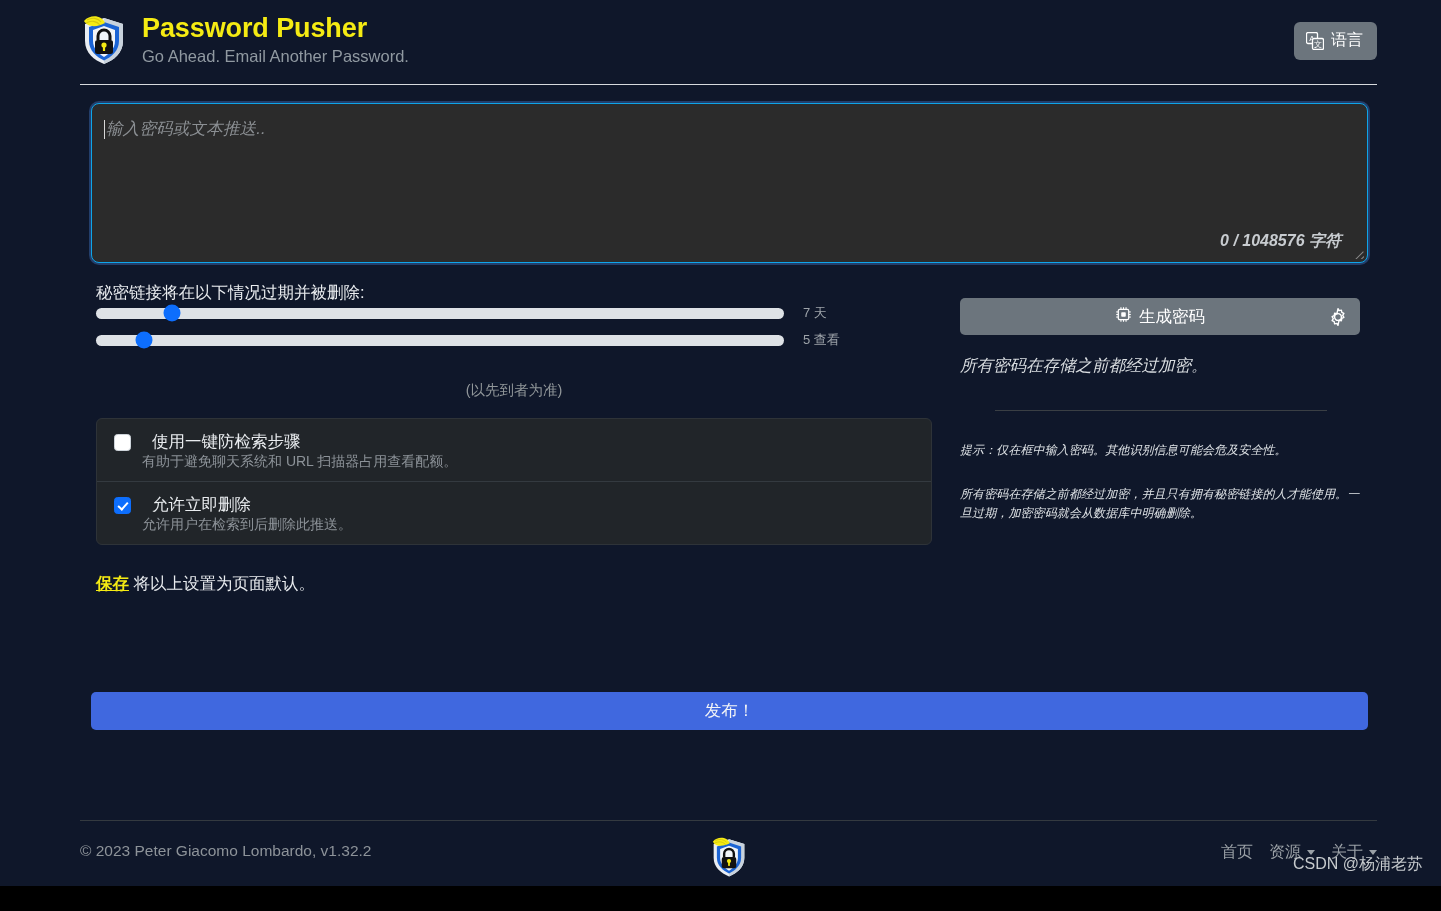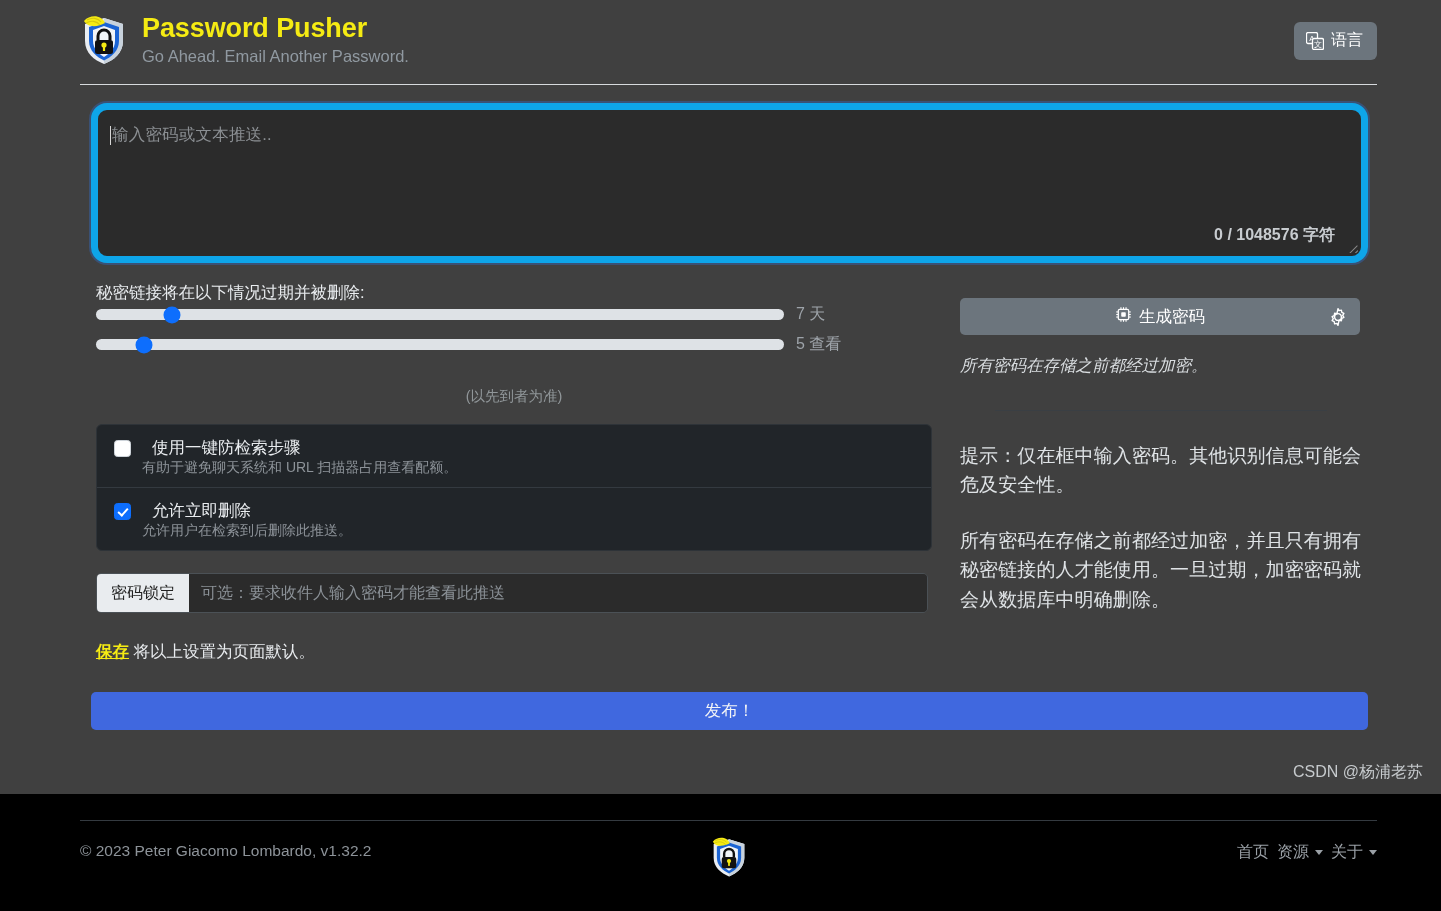--- a/index.html
+++ b/index.html
@@ -6,22 +6,22 @@
   * { box-sizing: border-box; }
   html, body {
     margin: 0; padding: 0;
     background: #000000;
     width: 1441px; height: 911px;
     overflow: hidden;
     font-family: "Liberation Sans", "DejaVu Sans", sans-serif;
   }
   .page {
     position: relative;
-    width: 1441px; height: 794px;
-    background: #404040;
+    width: 1441px; height: 886px;
+    background: #0f172a;
   }
 
   
   .header {
     position: absolute;
     left: 80px; top: 0; width: 1297px; height: 80px;
     display: flex; align-items: center;
   }
   .brand { display: flex; align-items: center; gap: 14px; }
   .logo-wrap { width: 48px; height: 52px; display: block; flex: 0 0 auto; }
@@ -46,24 +46,25 @@
 
   .header-rule {
     position: absolute; left: 80px; top: 84px; width: 1297px;
     height: 1px; background: #d7dadd;
   }
 
   
   .ta-wrap {
     position: absolute; left: 91px; top: 103px;
     width: 1277px; height: 160px;
-    border: 7px solid #0ea5e9;
-    border-radius: 16px;
+    border: 1px solid #0ea5e9;
+    border-radius: 8px;
     background: #2b2b2b;
     box-shadow: 0 0 0 2px rgba(52,95,160,0.55);
+    font-style: italic;
   }
   .ta-placeholder {
     position: absolute; left: 14px; top: 14px;
     font-size: 16.5px; color: #8b8f93;
     letter-spacing: 0.2px;
   }
   .ta-caret {
     position: absolute; left: 12px; top: 16px;
     width: 1px; height: 19px; background: #d7d7d7;
   }
@@ -93,21 +94,21 @@
   }
   .slider-track {
     position: absolute; left: 0; right: 0; height: 11px;
     background: #dee2e6; border-radius: 6px;
   }
   .slider-thumb {
     position: absolute; width: 17px; height: 17px; border-radius: 50%;
     background: #0d6efd; top: 50%; transform: translate(-50%, -50%);
   }
   .slider-val {
-    font-size: 16px; color: #9da3a9; margin-left: 12px; white-space: nowrap;
+    font-size: 13px; color: #9da3a9; margin-left: 19px; white-space: nowrap;
   }
   .whichever {
     text-align: center; font-size: 14.5px; color: #909699;
     margin-top: 32px; width: 836px;
   }
 
   
   .check-card {
     margin-top: 18px; width: 836px;
     background: #212529; border-radius: 6px;
@@ -179,21 +180,21 @@
     width: 20px; height: 20px; cursor: pointer;
   }
   .gen-note {
     margin-top: 18px; font-size: 16.5px; color: #d9dde0;
     font-style: italic; line-height: 1.5;
   }
   .hr-soft {
     margin: 32px 35px 0 35px; height: 1px; background: #3a3f44;
   }
   .tip, .enc {
-    font-size: 19px; color: #dfe3e6; 
+    font-size: 12px; color: #dfe3e6; font-style: italic;
     line-height: 1.55; letter-spacing: 0.1px;
   }
   .tip { margin-top: 30px; }
   .enc { margin-top: 26px; }
 
   
   .footer-rule {
     position: absolute; left: 80px; top: 820px; width: 1297px;
     height: 1px; background: #343a40;
   }
@@ -201,21 +202,21 @@
   .copyright {
     position: absolute; left: 0; top: 6px;
     font-size: 15.5px; color: #8d9399;
   }
   .footer-logo {
     position: absolute; left: 50%; top: 0; transform: translateX(-50%);
     width: 40px; height: 42px;
   }
   .footer-nav {
     position: absolute; right: 0; top: 6px;
-    display: flex; align-items: flex-start; gap: 8px;
+    display: flex; align-items: flex-start; gap: 16px;
   }
   .footer-nav a {
     color: #9aa0a6; font-size: 16px; text-decoration: none;
     display: flex; align-items: center; gap: 6px; cursor: pointer;
   }
   .caret {
     width: 0; height: 0; border-left: 4px solid transparent;
     border-right: 4px solid transparent; border-top: 5px solid #9aa0a6;
     display: inline-block;
   }
@@ -306,24 +307,20 @@
       </div>
       <div class="check-item">
         <div class="check-line">
           <span class="cbox checked"></span>
           <span class="check-title">允许立即删除</span>
         </div>
         <div class="check-desc">允许用户在检索到后删除此推送。</div>
       </div>
     </div>
 
-    <div class="lock-group">
-      <span class="lock-label">密码锁定</span>
-      <input class="lock-input" type="text" placeholder="可选：要求收件人输入密码才能查看此推送" style="">
-    </div>
 
     <div class="save-line">
       <span class="save-link">保存</span><span> 将以上设置为页面默认。</span>
     </div>
   </div>
 
   <button class="publish-btn">发布！</button>
 
   <div class="right-col">
     <button class="gen-btn">

